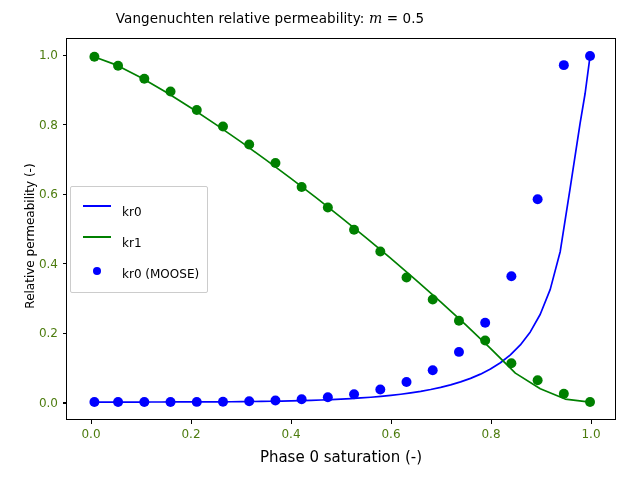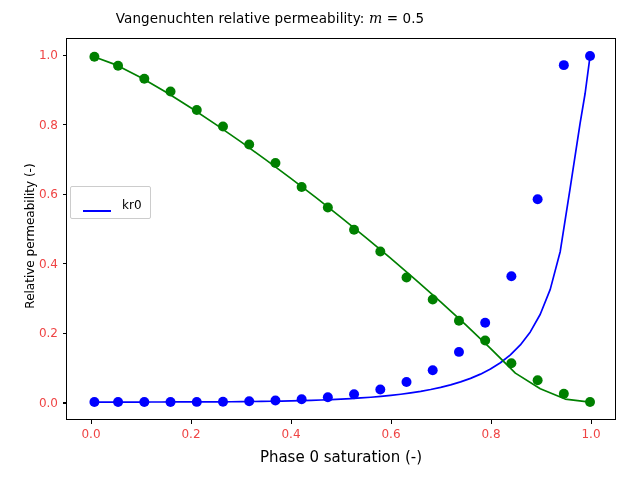--- a/index.html
+++ b/index.html
@@ -48,21 +48,21 @@
     position: absolute;
     left: 0;
     top: 0;
     width: 100%;
     height: 100%;
     display: block;
   }
   .tick-label {
     position: absolute;
     font-size: 12px;
-    color: #ef4444;
+    color: #4d7c0f;
     white-space: nowrap;
   }
   .xtick-label {
     transform: translateX(-50%);
   }
   .ytick-label {
     transform: translateY(-50%);
     text-align: right;
   }
   .tick-mark {
@@ -102,22 +102,23 @@
     left: 70px;
     top: 186px;
     padding: 6px 8px 6px 7px;
     background: #ffffff;
     border: 0.9px solid #cccccc;
     border-radius: 2px;
     box-sizing: border-box;
   }
   .legend-row {
     display: flex;
-    align-items: flex-end;
+    align-items: flex-start;
     height: 19px;
+    margin-top: 12px;
   }
   .legend-key {
     width: 38px;
     display: flex;
     align-items: center;
     justify-content: center;
     flex: 0 0 38px;
   }
   .legend-line {
     width: 28px;
@@ -227,15 +228,27 @@
   <div id="xlabel">Phase 0 saturation (-)</div>
   <div id="ylabel">Relative permeability (-)</div>
 
   <div id="legend">
       <div class="legend-row">
         <span class="legend-key">
           <span class="legend-line" style="background: rgb(0, 0, 255);"></span>
         </span>
         <span class="legend-text">kr0</span>
       </div>
+      <div class="legend-row">
+        <span class="legend-key">
+          <span class="legend-line" style="background: rgb(0, 128, 0);"></span>
+        </span>
+        <span class="legend-text">kr1</span>
+      </div>
+      <div class="legend-row">
+        <span class="legend-key">
+          <span class="legend-dot" style="background: rgb(0, 0, 255);"></span>
+        </span>
+        <span class="legend-text">kr0 (MOOSE)</span>
+      </div>
     </div>
 
 </div>
 
 </body></html>

